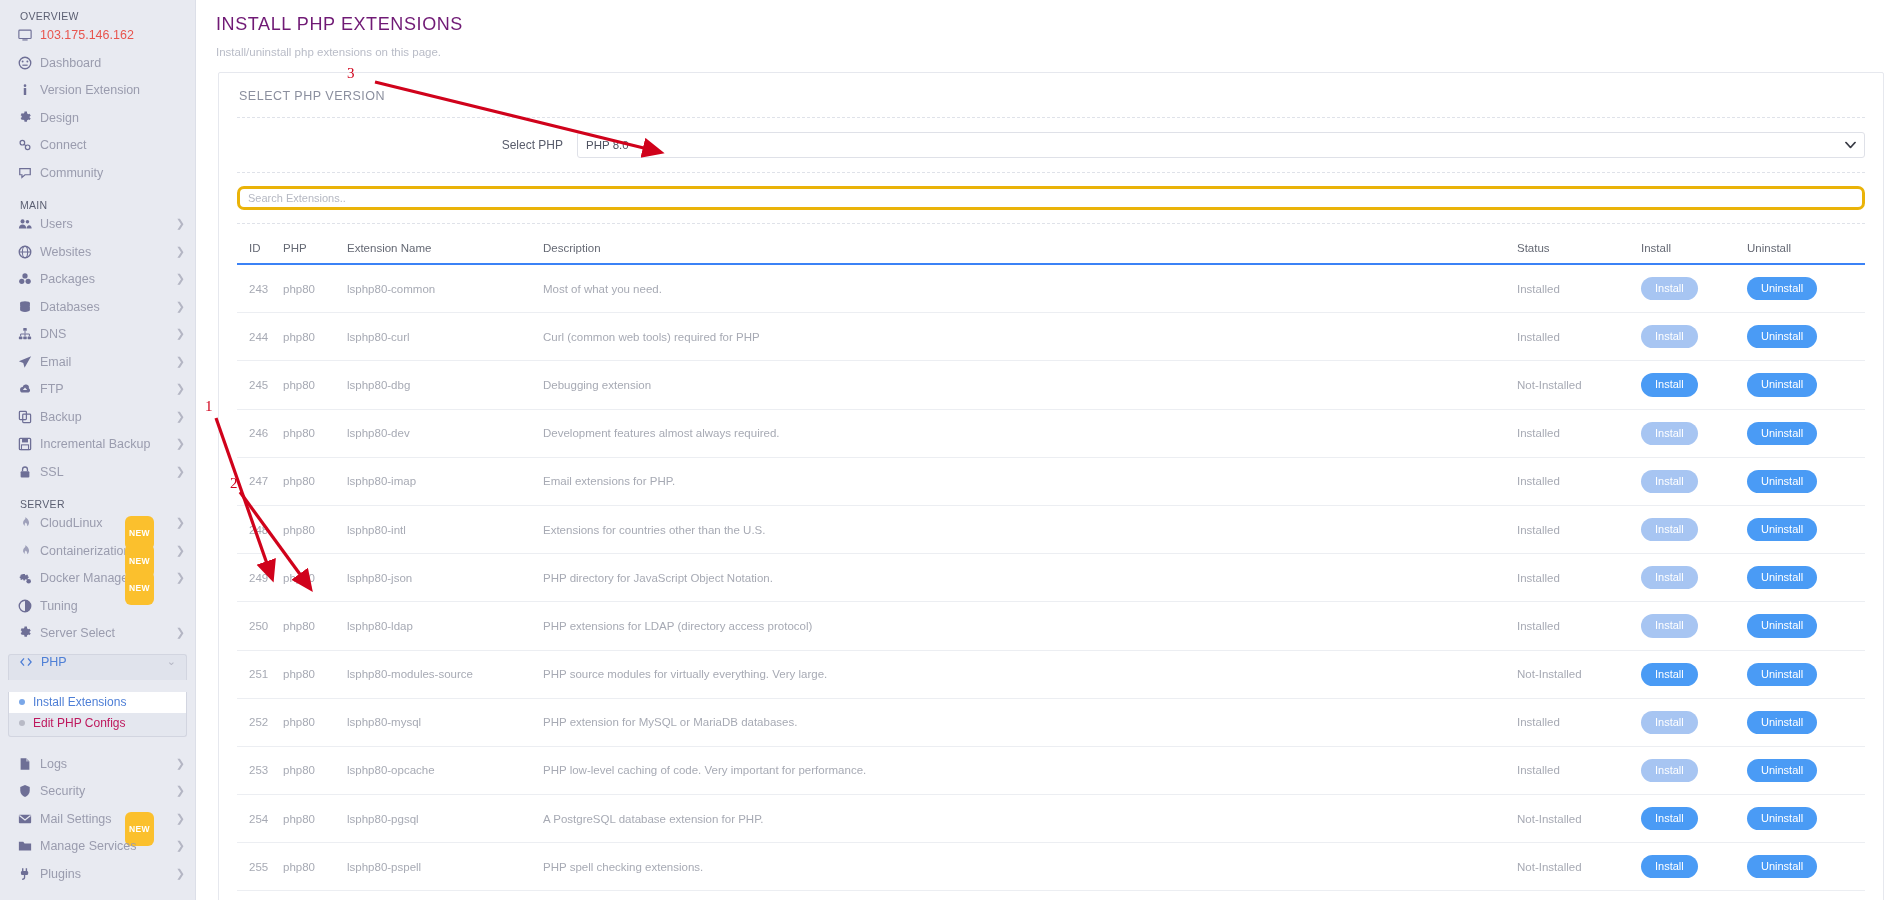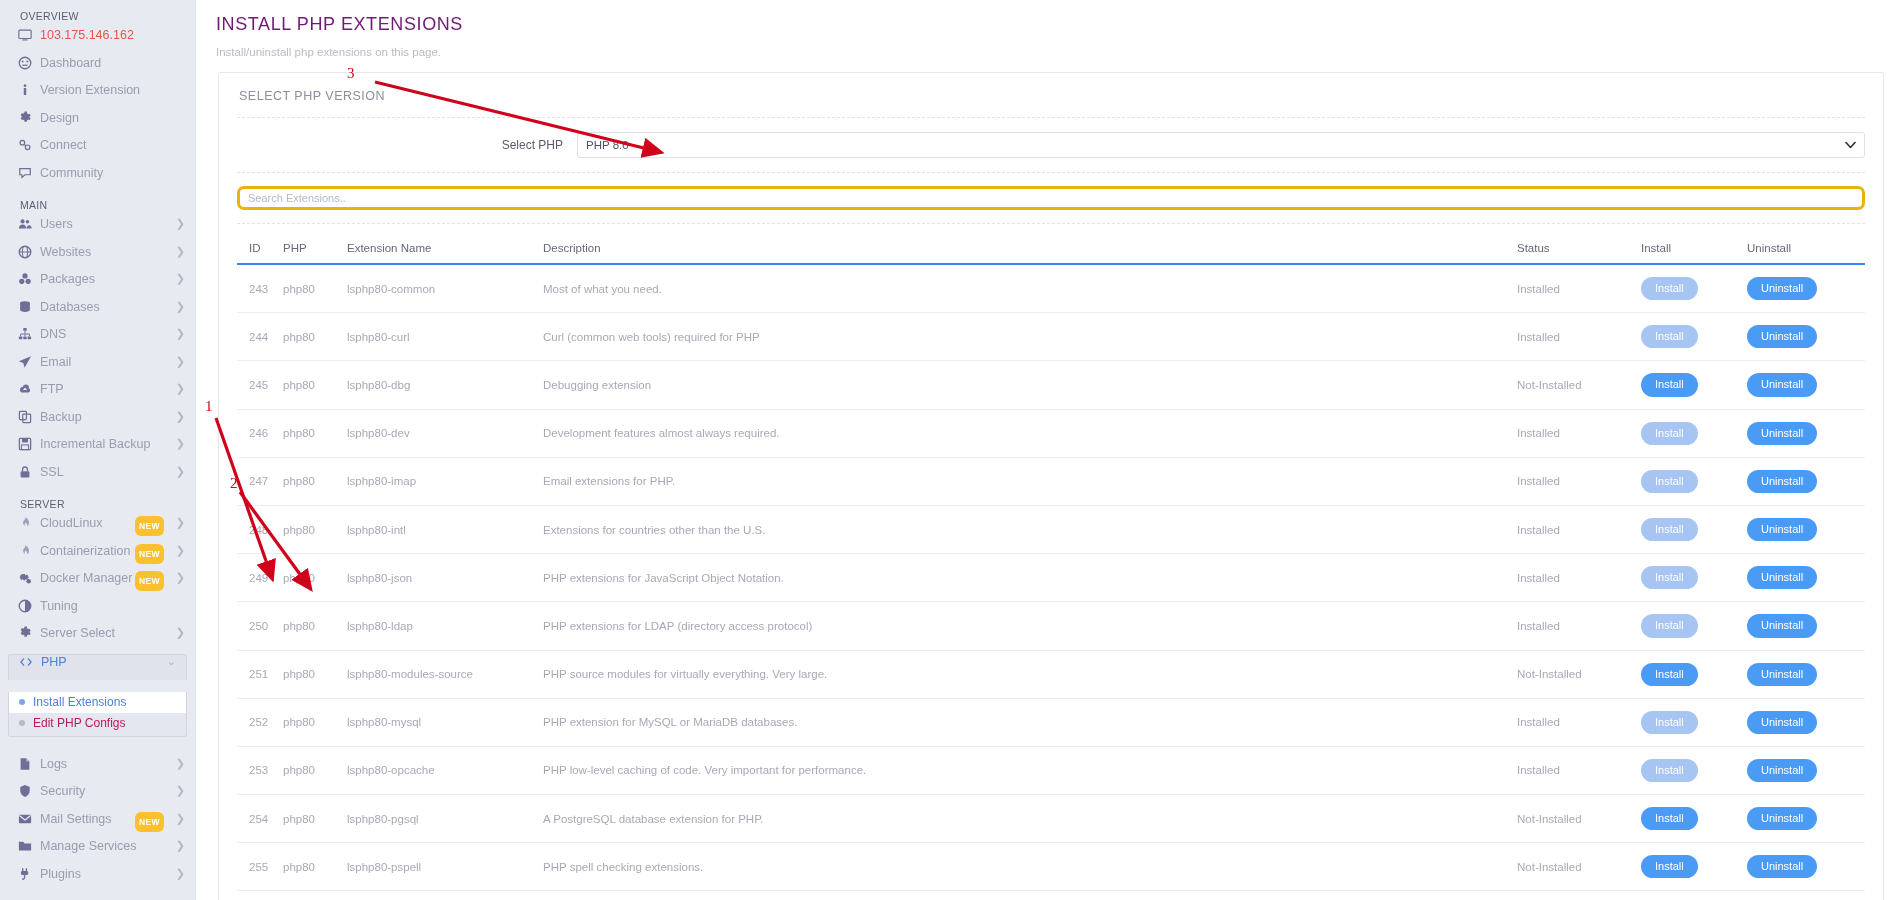--- a/index.html
+++ b/index.html
@@ -59,24 +59,24 @@
     font-size: 11px;
     margin-left: auto;
     padding-left: 6px;
   }
   .nav-item.ip .lbl { color: #e8554e; }
   .badge-new {
     background: #fbc02d;
     color: #ffffff;
     font-size: 8.5px;
     font-weight: bold;
-    padding: 5px 4px;
+    padding: 12px 4px;
     border-radius: 6px;
     letter-spacing: .3px;
-    margin-right: 6px;
+    margin-right: 16px;
   }
   .nav-item.active-parent {
     background: #e0e3ec;
     border: 1px solid #d2d5e0;
     border-bottom: none;
     margin: 0 8px;
     padding-left: 10px;
     border-radius: 3px 3px 0 0;
     height: 26px;
   }
@@ -644,21 +644,21 @@
                 <td class="c-name">lsphp80-intl</td>
                 <td class="c-desc">Extensions for countries other than the U.S.</td>
                 <td class="c-status">Installed</td>
                 <td class="c-install"><button class="btn btn-install">Install</button></td>
                 <td class="c-uninstall"><button class="btn btn-uninstall">Uninstall</button></td>
               </tr>
               <tr>
                 <td class="c-id">249</td>
                 <td class="c-php">php80</td>
                 <td class="c-name">lsphp80-json</td>
-                <td class="c-desc">PHP extensions for JavaScript Object Notation.</td>
+                <td class="c-desc">PHP directory for JavaScript Object Notation.</td>
                 <td class="c-status">Installed</td>
                 <td class="c-install"><button class="btn btn-install">Install</button></td>
                 <td class="c-uninstall"><button class="btn btn-uninstall">Uninstall</button></td>
               </tr>
               <tr>
                 <td class="c-id">250</td>
                 <td class="c-php">php80</td>
                 <td class="c-name">lsphp80-ldap</td>
                 <td class="c-desc">PHP extensions for LDAP (directory access protocol)</td>
                 <td class="c-status">Installed</td>

